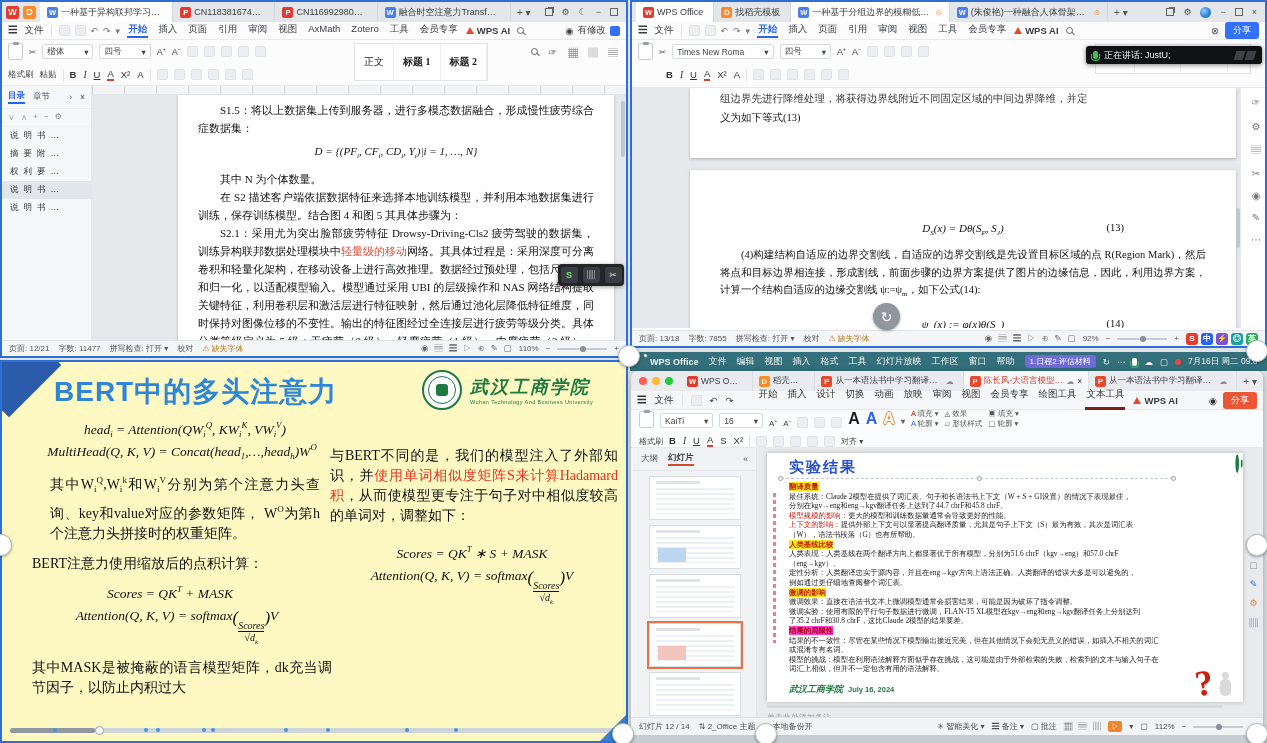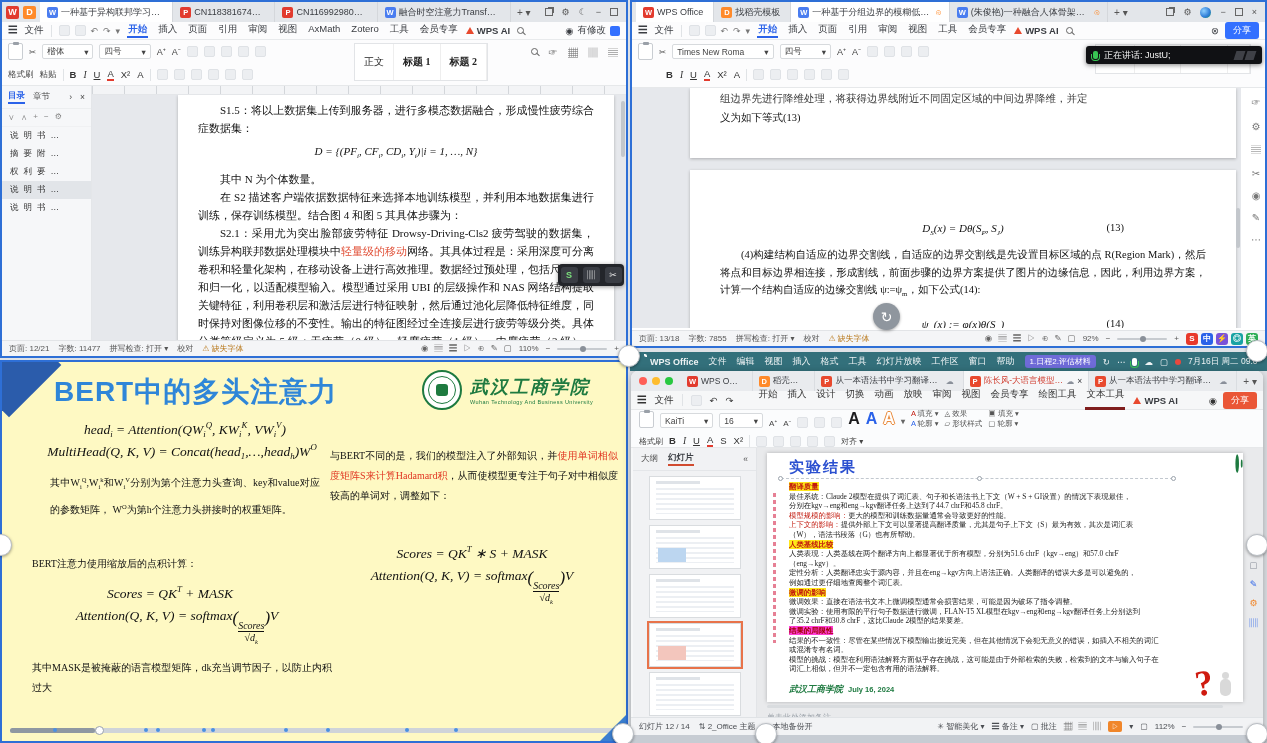--- a/index.html
+++ b/index.html
@@ -91,21 +91,21 @@
 .bl-d1{position:absolute;left:-30px;top:-34px;width:74px;height:74px;background:#2b5cab;transform:rotate(45deg)}
 .bl-d2{position:absolute;left:-4px;top:-40px;width:26px;height:110px;background:#5b9bdc;transform:rotate(40deg)}
 .bl-title{position:absolute;left:52px;top:11px;font-size:28px;font-weight:700;color:#2f86d8;letter-spacing:1px}
 .seal{width:40px;height:40px;border:2.5px solid #1e7a40;border-radius:50%;position:relative;background:#fff}
 .seal::after{content:'';position:absolute;inset:4px;border:1.5px solid #1e7a40;border-radius:50%}
 .seal::before{content:'';position:absolute;left:12px;top:12px;right:12px;bottom:12px;background:#1e7a40;border-radius:3px;z-index:1}
 .uni{position:absolute;left:420px;top:8px;display:flex;gap:8px;align-items:center}
 .uni-cn{color:#1e7a40;font-size:18px;font-weight:700;font-family:"Liberation Serif",serif;font-style:italic;letter-spacing:2px}
 .uni-en{color:#1e7a40;font-size:5.5px;letter-spacing:.4px}
 .bl-f{position:absolute;font-family:"Liberation Serif",serif;font-style:italic;font-size:13.5px;color:#111;text-align:center}
-.bl-p{position:absolute;font-family:"Liberation Serif",serif;font-size:10px;line-height:20px;color:#111;text-align:justify}
+.bl-p{position:absolute;font-family:"Liberation Serif",serif;font-size:14px;line-height:20px;color:#111;text-align:justify}
 .red2{color:#e03420}
 .frac{display:inline-flex;flex-direction:column;vertical-align:-9px;font-size:10px;line-height:11px;text-align:center}
 .frac .den{border-top:1px solid #111}
 .big{font-size:17px;vertical-align:-3px}
 .scrub{position:absolute;left:8px;right:8px;bottom:8px;height:5px;background:#cfd4d9;border-radius:3px}
 .scrubfill{position:absolute;left:0;top:0;bottom:0;width:14%;background:#8f98a1;border-radius:3px}
 .sdot{position:absolute;width:4px;height:4px;border-radius:50%;background:#4a90e2;top:0}
 .playhead{position:absolute;width:9px;height:9px;border-radius:50%;background:#fff;border:1px solid #9aa2ab;top:-2px;left:14%}
 .corner-tri{position:absolute;right:0;bottom:0;width:0;height:0;border-left:26px solid transparent;border-bottom:26px solid #3b7fd0}
 

